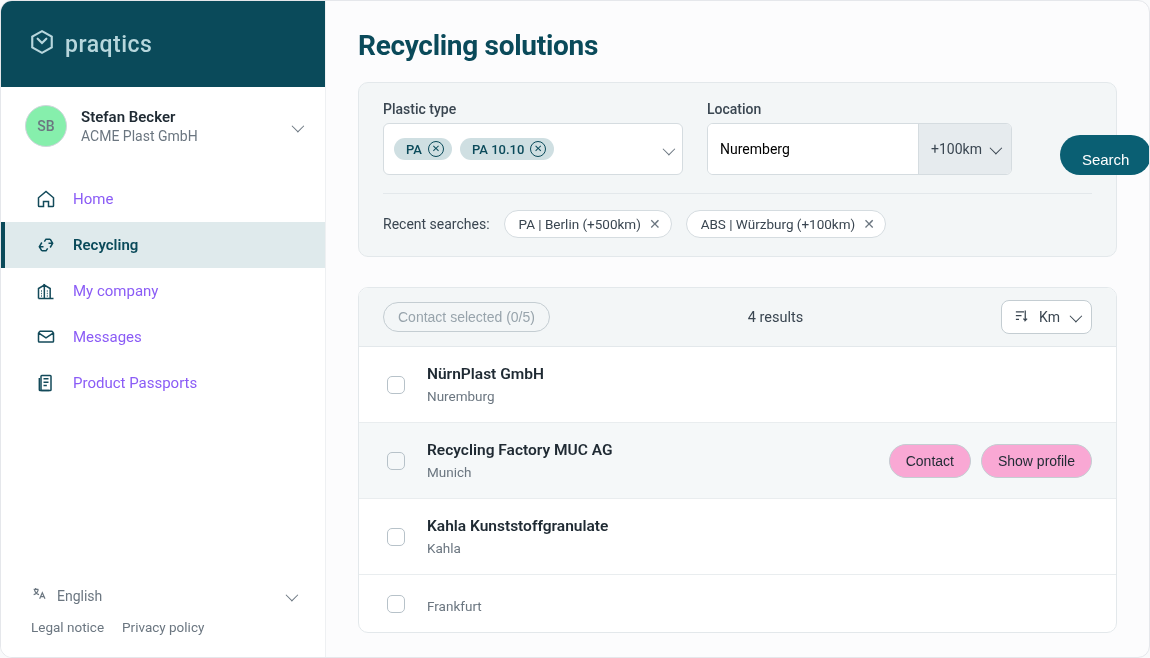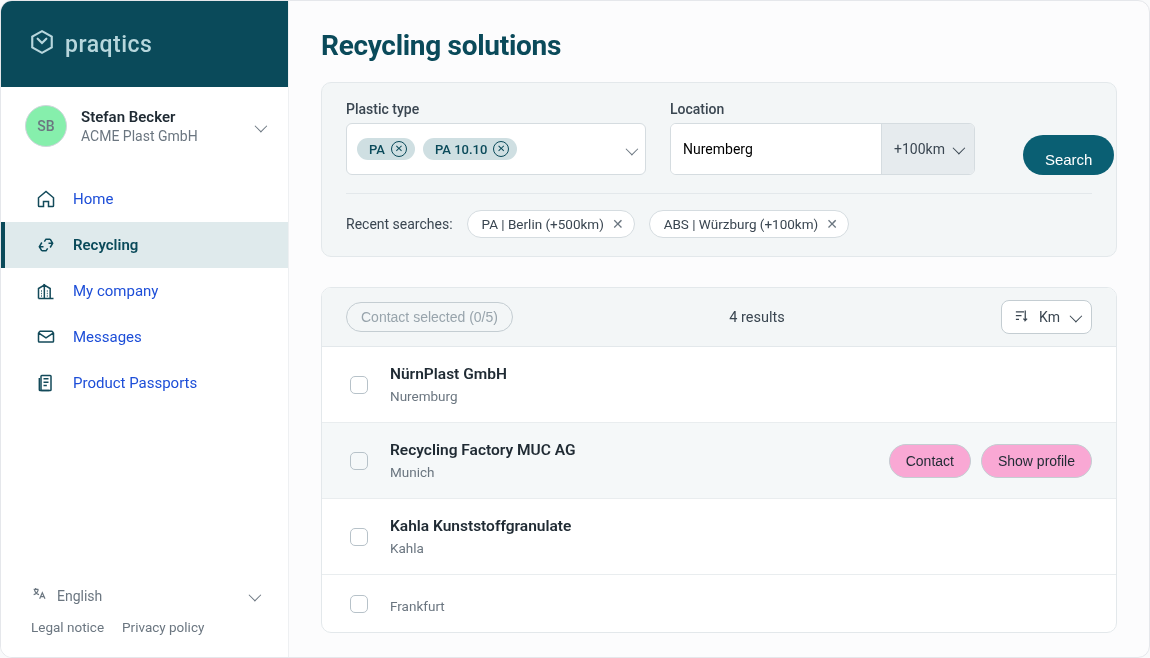--- a/index.html
+++ b/index.html
@@ -18,21 +18,21 @@
     background: #fcfcfd;
     border: 1px solid #e5e7eb;
     border-radius: 12px;
     overflow: hidden;
     display: flex;
     position: relative;
   }
 
   
   .sidebar {
-    width: 288px;
+    width: 325px;
     background: #fff;
     border-right: 1px solid #eef0f2;
     display: flex;
     flex-direction: column;
   }
   .brand {
     background: #0a4a5a;
     height: 86px;
     display: flex;
     align-items: center;
@@ -68,21 +68,21 @@
   .user-name { font-weight: 600; font-size: 15px; color: #1f2a33; }
   .user-company { font-size: 14px; color: #6b7680; margin-top: 2px; }
   .user-block .chevron { color: #6b7680; }
 
   .nav { padding: 10px 0; flex: 1; }
   .nav-item {
     display: flex; align-items: center;
     gap: 16px;
     padding: 12px 30px;
     font-size: 15px;
-    color: #1d4ed8;
+    color: #8b5cf6;
     cursor: pointer;
     border-left: 4px solid transparent;
   }
   .nav-item .nav-icon {
     width: 22px; height: 22px;
     color: #134a5a;
     display: flex; align-items: center; justify-content: center;
   }
   .nav-item.active {
     background: #dfeaec;

